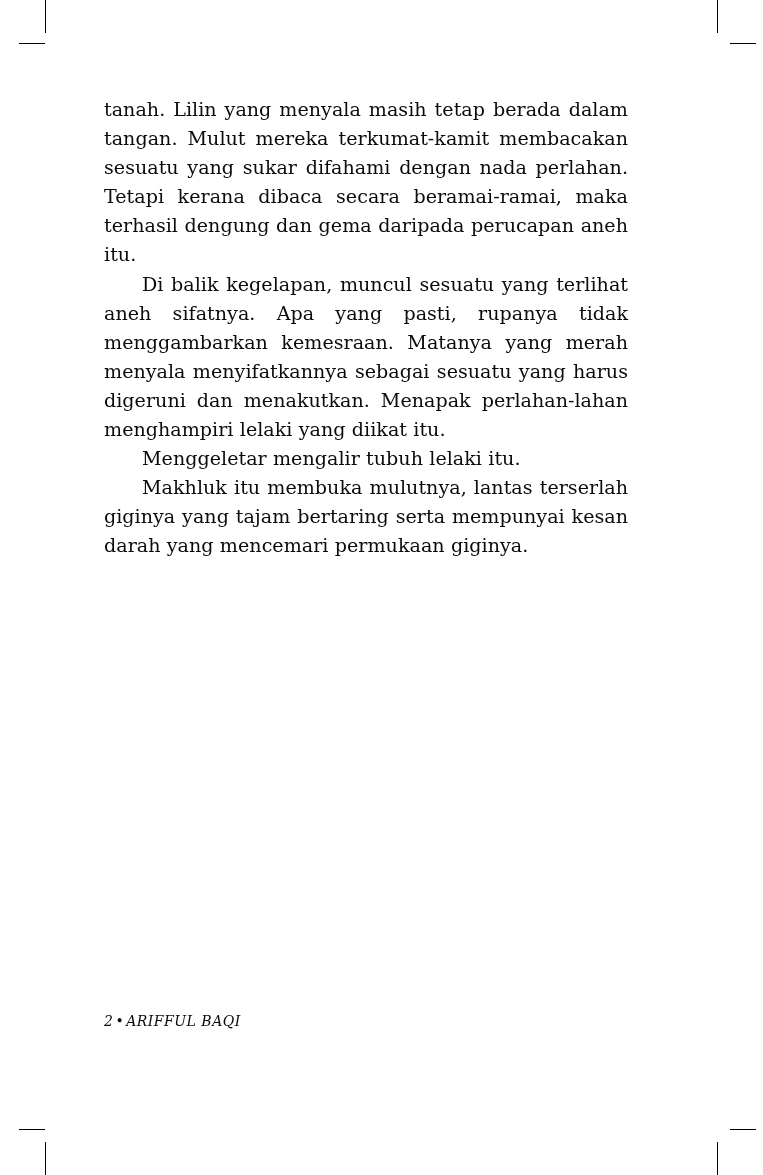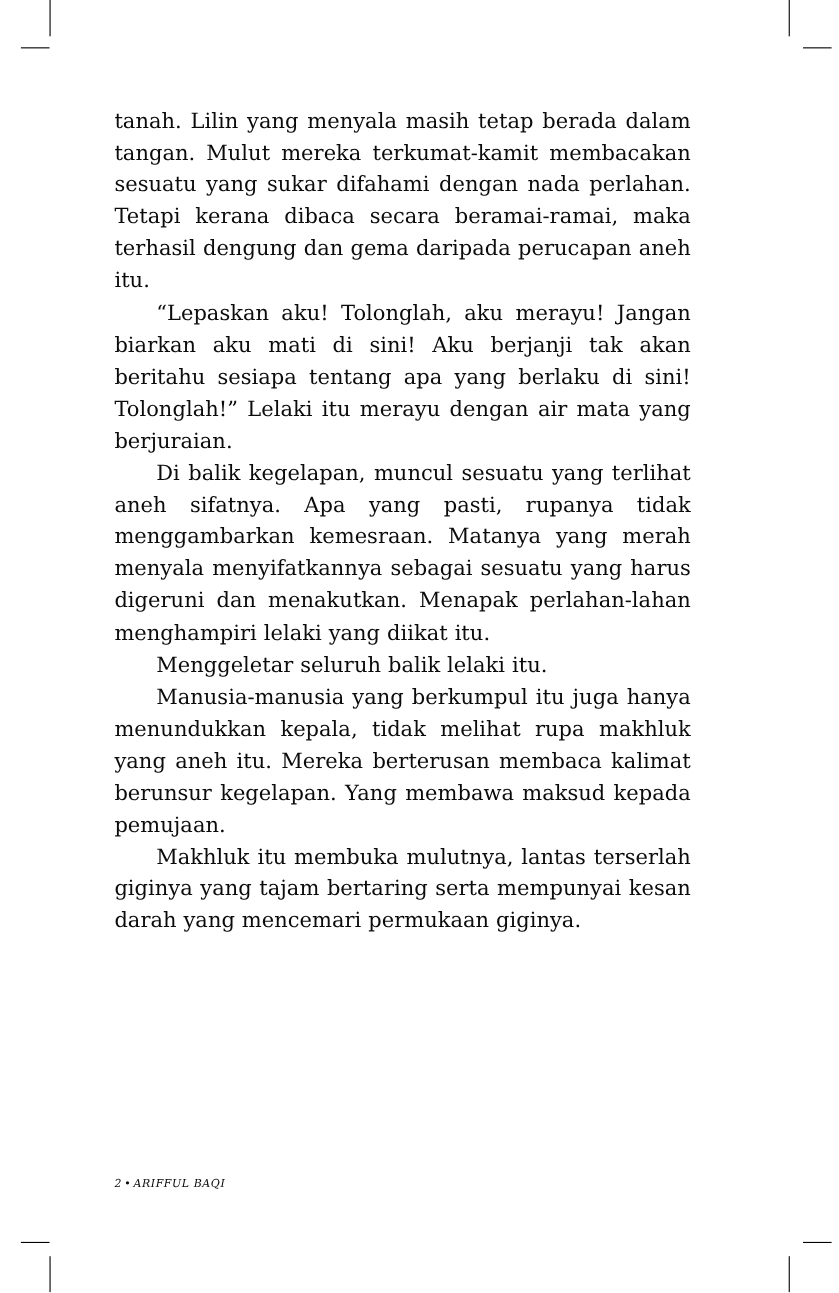--- a/index.html
+++ b/index.html
@@ -55,22 +55,22 @@
     letter-spacing: 0.02px;
     word-spacing: 0.2px;
     -webkit-font-smoothing: antialiased;
   }
   .para.first { text-indent: 0; }
 
   
   .footer {
     position: absolute;
     left: 104px;
-    top: 1068px;
-    font-size: 10px;
+    top: 1012px;
+    font-size: 14px;
     line-height: 18px;
     color: #0b0b0b;
     font-style: italic;
     font-variant: small-caps;
     letter-spacing: 0.5px;
     white-space: nowrap;
   }
   .footer .sep { padding: 0 2px; }
 </style>
 </head>
@@ -82,23 +82,21 @@
   <div class="crop crop-h crop-tl-h"></div>
   <div class="crop crop-v crop-tr-v"></div>
   <div class="crop crop-h crop-tr-h"></div>
   <div class="crop crop-v crop-bl-v"></div>
   <div class="crop crop-h crop-bl-h"></div>
   <div class="crop crop-v crop-br-v"></div>
   <div class="crop crop-h crop-br-h"></div>
 
   <div class="textblock">
     <p class="para first">tanah. Lilin yang menyala masih tetap berada dalam tangan. Mulut mereka terkumat-kamit membacakan sesuatu yang sukar difahami dengan nada perlahan. Tetapi kerana dibaca secara beramai-ramai, maka terhasil dengung dan gema daripada perucapan aneh itu.</p>
-    <p class="para">“Lepaskan aku! Tolonglah, aku merayu! Jangan biarkan aku mati di sini! Aku berjanji tak akan beritahu sesiapa tentang apa yang berlaku di sini! Tolonglah!” Lelaki itu merayu dengan air mata yang berjuraian.</p>
     <p class="para">Di balik kegelapan, muncul sesuatu yang terlihat aneh sifatnya. Apa yang pasti, rupanya tidak menggambarkan kemesraan. Matanya yang merah menyala menyifatkannya sebagai sesuatu yang harus digeruni dan menakutkan. Menapak perlahan-lahan menghampiri lelaki yang diikat itu.</p>
-    <p class="para">Menggeletar seluruh balik lelaki itu.</p>
-    <p class="para">Manusia-manusia yang berkumpul itu juga hanya menundukkan kepala, tidak melihat rupa makhluk yang aneh itu. Mereka berterusan membaca kalimat berunsur kegelapan. Yang membawa maksud kepada pemujaan.</p>
+    <p class="para">Menggeletar mengalir tubuh lelaki itu.</p>
     <p class="para">Makhluk itu membuka mulutnya, lantas terserlah giginya yang tajam bertaring serta mempunyai kesan darah yang mencemari permukaan giginya.</p>
 
   </div>
 
   <div class="footer"><span>2</span><span class="sep">•</span><span>ARIFFUL BAQI</span></div>
 
 </div>
 
 </body></html>

